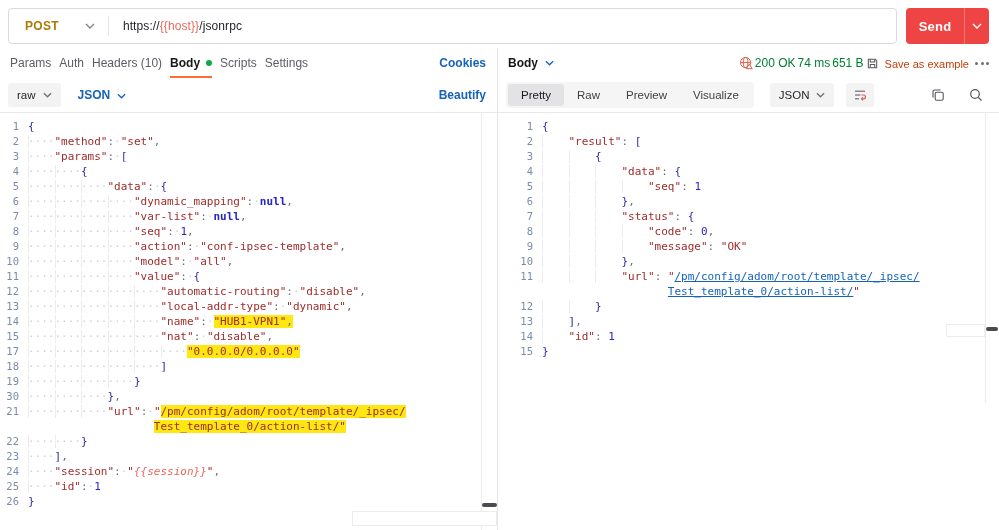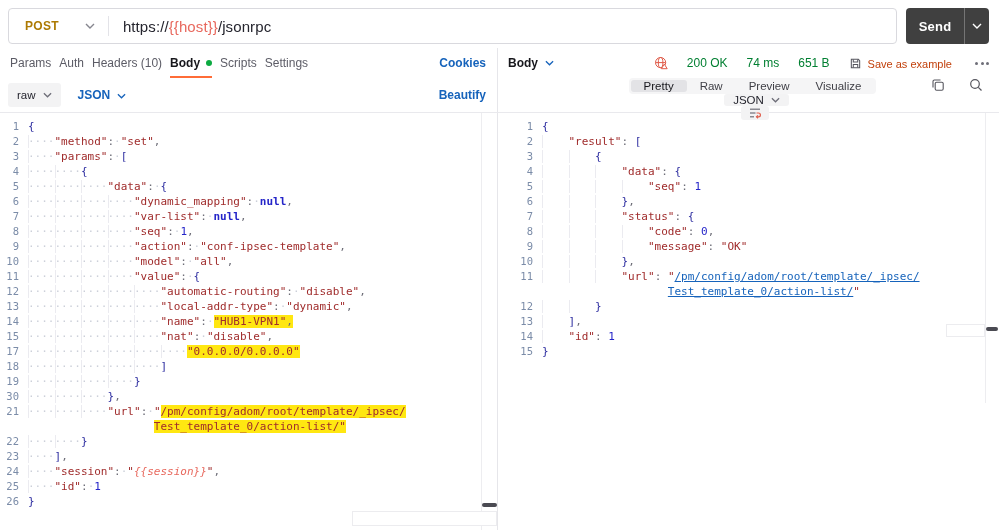--- a/index.html
+++ b/index.html
@@ -12,23 +12,23 @@
     overflow: hidden;
     font-size: 12px;
   }
   
   .topbar { position:absolute; left:0; top:0; width:999px; height:48px; }
   .url-box { position:absolute; left:8px; top:8px; width:889px; height:36px;
     border:1px solid #d9d9de; border-radius:4px; display:flex; align-items:center; background:#fff; }
   .method { color:#ad7a03; font-weight:700; font-size:12px; letter-spacing:.3px; padding-left:16px; }
   .method-caret { color:#86868f; margin-left:26px; display:flex; }
   .url-sep { width:1px; height:20px; background:#e3e3e8; margin:0 14px 0 13px; }
-  .url-text { font-size:15px; color:#25252e; letter-spacing:.1px; }
+  .url-text { font-size:12px; color:#25252e; letter-spacing:.1px; }
   .url-var { color:#e8695e; }
-  .send-btn { position:absolute; left:906px; top:8px; width:83px; height:36px; background:#404040;
+  .send-btn { position:absolute; left:906px; top:8px; width:83px; height:36px; background:#ef4444;
     border-radius:4px; display:flex; align-items:stretch; color:#fff; cursor:pointer; }
   .send-main { flex:1; display:flex; align-items:center; justify-content:center;
     font-size:13px; font-weight:700; letter-spacing:.2px; }
   .send-caret { width:25px; display:flex; align-items:center; justify-content:center;
     border-left:1px solid rgba(255,255,255,.28); }
   
   .panel { position:absolute; top:48px; height:482px; }
   .left-panel { left:0; width:497px; }
   .right-panel { left:498px; width:501px; }
   .v-divider { position:absolute; left:497px; top:48px; width:1px; height:482px; background:#e6e6ea; }
@@ -49,27 +49,27 @@
     height:24px; padding:0 9px; margin-left:8px; font-size:11.5px; color:#25252e; cursor:pointer; }
   .chip .caret { color:#6e6e78; display:flex; }
   .lang-select { display:flex; align-items:center; gap:7px; color:#1663bb; font-size:12px;
     font-weight:700; margin-left:17px; cursor:pointer; }
   .beautify { position:absolute; right:11px; color:#1663bb; font-size:12px; font-weight:700; cursor:pointer; }
   
   .res-header { position:absolute; left:0; top:0; width:100%; height:30px; display:flex; align-items:center; }
   .body-select { display:flex; align-items:center; gap:7px; margin-left:10px; font-size:12px;
     font-weight:700; color:#17171c; cursor:pointer; }
   .body-select .caret { color:#1663bb; display:flex; }
-  .res-meta { position:absolute; right:6px; top:0; height:30px; display:flex; align-items:center; gap:19px; }
+  .res-meta { position:absolute; right:6px; top:0; height:30px; display:flex; align-items:center; gap:2px; }
   .meta-green { color:#007f31; font-size:12px; }
   .save-example { display:flex; align-items:flex-end; gap:6px; color:#c2410c; font-size:11px; cursor:pointer; }
   .more-dots { display:flex; gap:2.5px; padding:0 4px; cursor:pointer; }
   .more-dots i { width:3px; height:3px; border-radius:50%; background:#6e6e78; }
   
-  .res-toolbar { position:absolute; left:0; top:30px; width:100%; height:34px; display:flex; align-items:center;flex-direction:column; }
+  .res-toolbar { position:absolute; left:0; top:30px; width:100%; height:34px; display:flex; align-items:center; }
   .segmented { display:flex; background:#f5f5f6; border-radius:4px; margin-left:8px; padding:2px; height:26px; }
   .seg-item { display:flex; align-items:center; padding:0 13px; font-size:11.5px; color:#3f3f46;
     border-radius:3px; cursor:pointer; }
   .seg-item.active { background:#e3e3e6; color:#17171c; }
   .json-chip { margin-left:16px; }
   .wrap-chip { margin-left:12px; padding:0 7px; }
   .res-tool-icons { position:absolute; right:16px; display:flex; gap:24px; align-items:center; }
   .tool-icon { color:#56565e; display:flex; cursor:pointer; }
   
   .code { position:absolute; left:0; top:65px; right:0; bottom:0; padding-top:6px;

